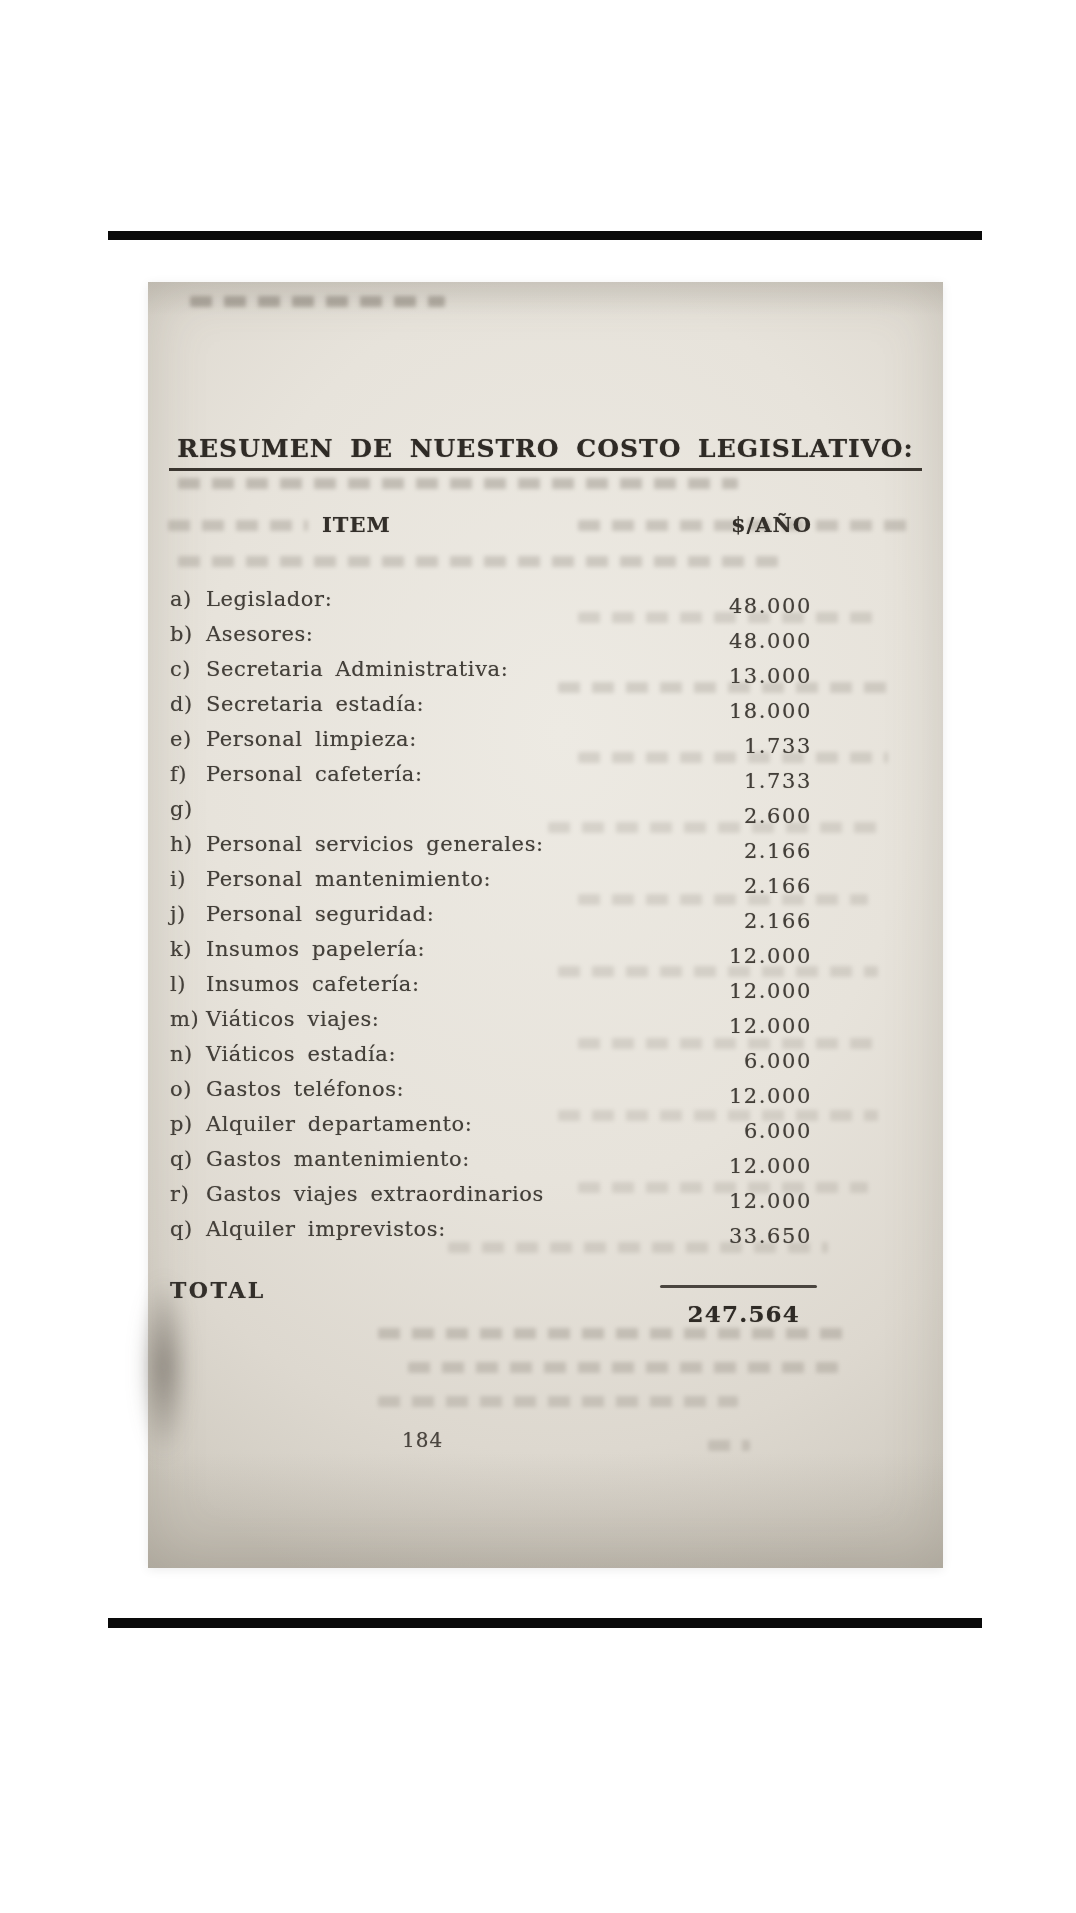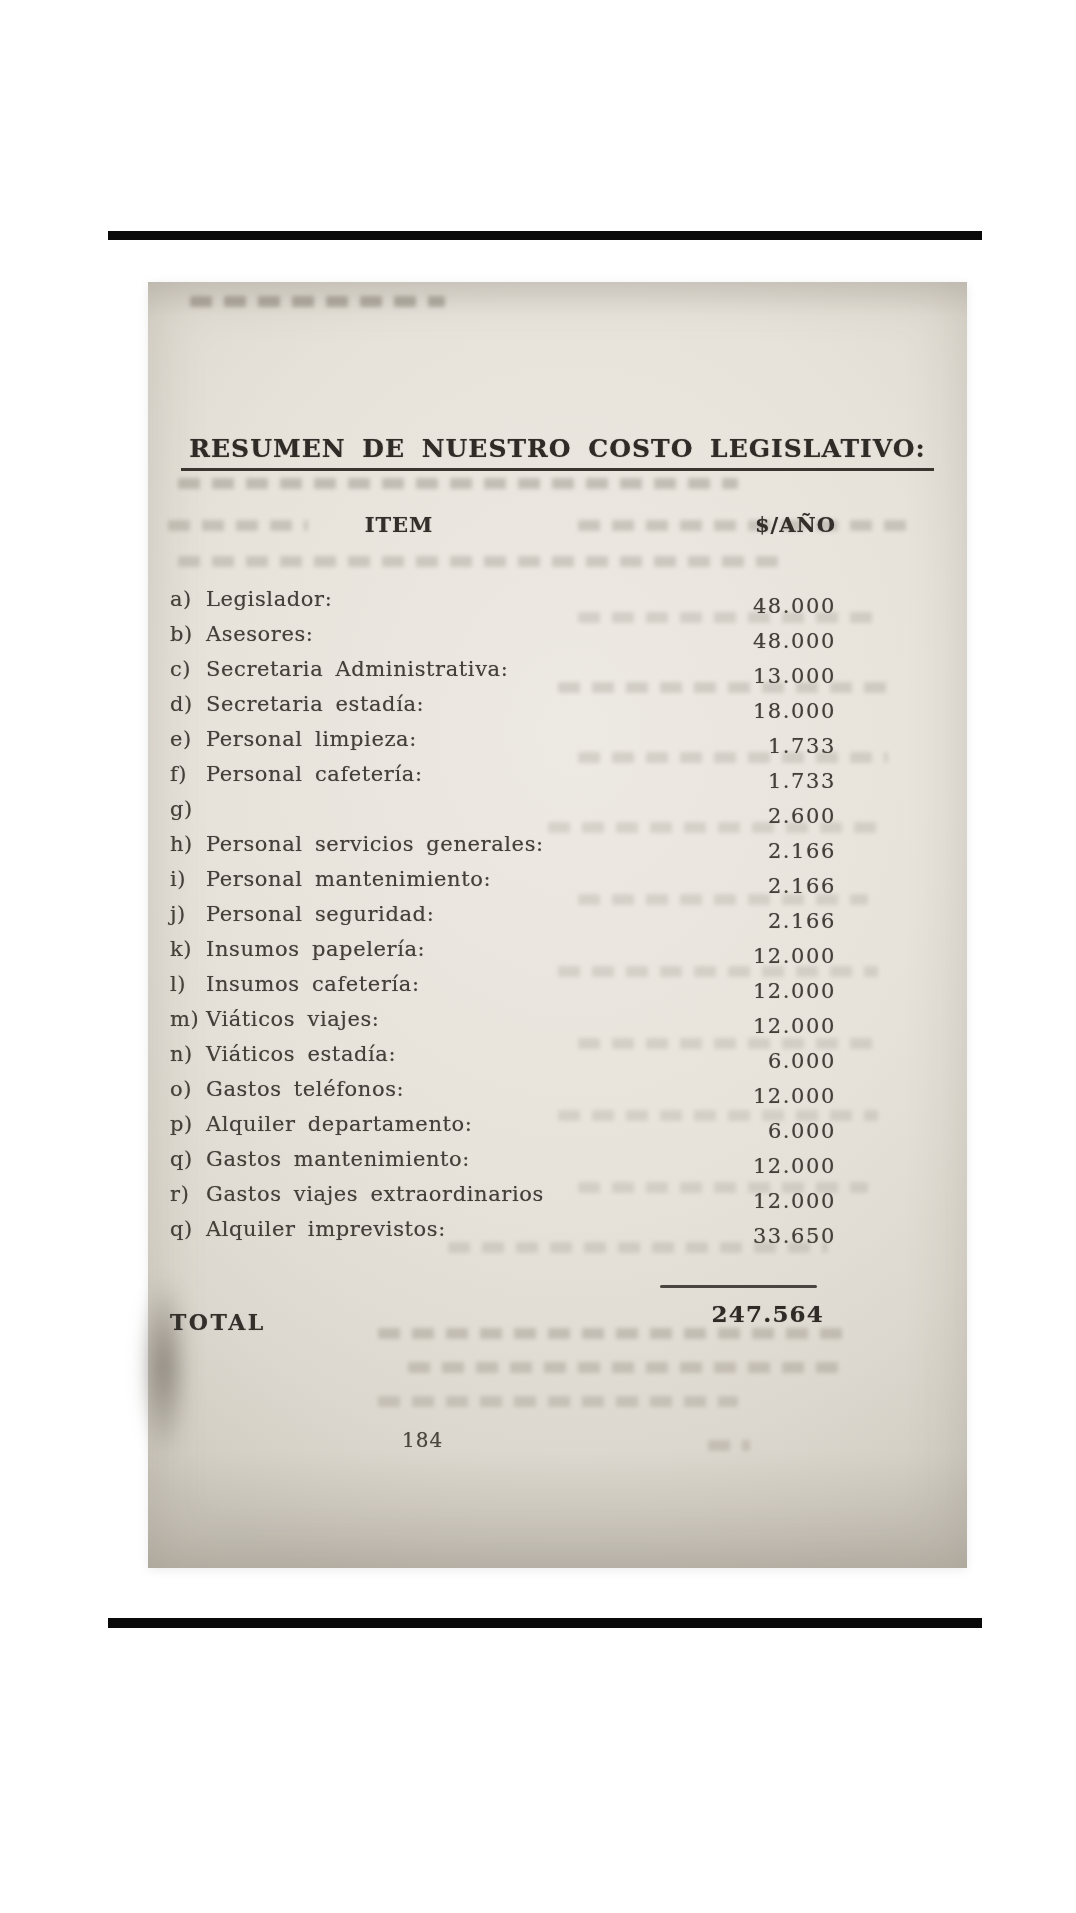--- a/index.html
+++ b/index.html
@@ -12,21 +12,20 @@
     position:absolute; left:108px; width:874px; height:9px; background:#0a0a0a;
   }
   .rule-bar.top { top:231px; }
   .rule-bar.bottom { top:1618px; height:10px; }
 
   .paper {
     position:absolute; left:148px; top:282px; width:795px; height:1286px;
     background: radial-gradient(90% 70% at 52% 35%, #edeae3 0%, #e7e3db 50%, #ddd8cf 80%, #d0cbc1 100%);
     box-shadow: inset 0 0 60px rgba(96,88,76,.20), 0 2px 10px rgba(0,0,0,.08);
     color:#433f39;
-    padding-left:24px;
   }
   .paper::before {
     content:""; position:absolute; left:0; right:0; top:0; height:34px;
     background:linear-gradient(to bottom, rgba(120,112,100,.16), rgba(120,112,100,0));
   }
   .paper::after {
     content:""; position:absolute; left:0; right:0; bottom:0; height:115px;
     background:linear-gradient(to bottom, rgba(125,117,104,0), rgba(125,117,104,.25));
   }
   .smudge {
@@ -43,36 +42,36 @@
   }
   .doc-title .underlined {
     display:inline-block; border-bottom:3px solid #3a352f; padding:0 8px 5px 8px;
   }
 
   .col-headers {
     position:absolute; left:22px; right:131px; top:230px; height:28px;
     font-weight:bold; font-size:21px; color:#332f2a; letter-spacing:1px;
     text-shadow:0 0 .8px rgba(55,50,44,.5);
   }
-  .col-headers .item-h { position:absolute; left:144px; width:170px; text-align:center; }
+  .col-headers .item-h { position:absolute; left:152px; width:170px; text-align:left; }
   .col-headers .amount-h { position:absolute; right:0; text-align:center; }
 
   .rows { position:absolute; left:22px; right:131px; top:299px; }
   .row {
     height:35px; display:flex; align-items:center;
     font-size:21px; letter-spacing:.6px; word-spacing:5px;
     text-shadow:0 0 .8px rgba(64,58,52,.5);
   }
   .row .letter { width:36px; flex:0 0 36px; }
   .row .label { white-space:nowrap; }
   .row .value { margin-left:auto; transform:translateY(7px); letter-spacing:1.6px; word-spacing:0; }
 
   .total-label {
     position:absolute; left:22px; top:995px; font-size:22px; font-weight:bold;
-    letter-spacing:2.5px; color:#332f2a; text-shadow:0 0 .8px rgba(55,50,44,.55);margin-top:32px;
+    letter-spacing:2.5px; color:#332f2a; text-shadow:0 0 .8px rgba(55,50,44,.55);
   }
   .total-rule {
     position:absolute; left:512px; top:1003px; width:157px; height:3px;
     background:#4a453f; border-radius:2px;
   }
   .total-value {
     position:absolute; right:143px; top:1018px; font-size:23px; font-weight:bold;
     letter-spacing:1.2px; color:#2f2b26; text-shadow:0 0 .8px rgba(50,45,40,.6);
   }
   .page-number {

